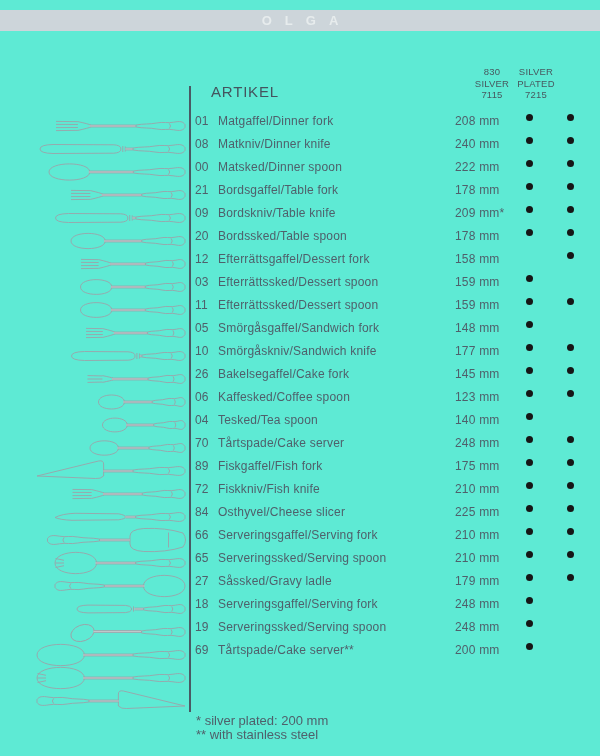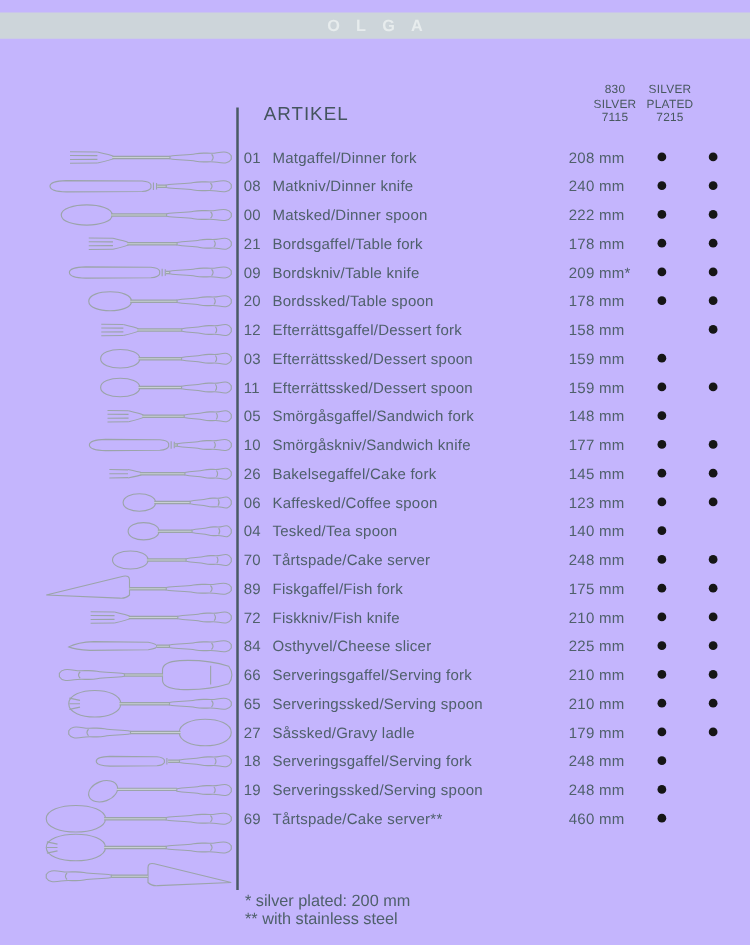--- a/index.html
+++ b/index.html
@@ -1,17 +1,17 @@
 <!DOCTYPE html>
 <html><head>
 <meta charset="utf-8">
 <style>
   html,body{margin:0;padding:0;background:#ffffff;}
   .page{
-    position:relative;width:600px;height:756px;background:#c4b5fd;overflow:hidden;
+    position:relative;width:600px;height:756px;background:#5eead4;overflow:hidden;
     font-family:"Liberation Sans", sans-serif;color:#4f606b;
   }
   .brand-bar{
     position:absolute;left:0;top:10px;width:600px;height:21px;background:#cdd5da;
     display:flex;align-items:center;justify-content:center;
   }
   .brand-title{
     font-size:13px;font-weight:bold;letter-spacing:13px;color:#e7eced;
     padding-left:13px; 
   }
@@ -25,21 +25,21 @@
     position:absolute;top:66px;width:60px;text-align:center;
     font-size:9.5px;line-height:11.5px;color:#48585f;letter-spacing:.2px;white-space:nowrap;
   }
   .colhead.c1{left:462px;}
   .colhead.c2{left:506px;}
   .colhead span{display:block;}
   #rows{
     position:absolute;left:195px;top:114px;width:400px;
   }
   .row{
-    height:23px;display:flex;align-items:center;font-size:12px;letter-spacing:.2px;color:#4f606b;
+    height:23px;display:flex;align-items:flex-start;font-size:12px;letter-spacing:.2px;color:#4f606b;
   }
   .cell-code{width:23px;flex:none;}
   .cell-name{flex:1;min-width:0;white-space:nowrap;}
   .cell-size{width:58px;flex:none;white-space:nowrap;}
   .cell-dot1{width:32px;flex:none;display:flex;justify-content:center;}
   .cell-dot2{width:50px;flex:none;display:flex;justify-content:center;}
   .dot{width:7px;height:7px;border-radius:50%;background:#161616;}
   .dot.off{visibility:hidden;}
   #illustrations{position:absolute;left:0;top:114px;}
   .footnotes{
@@ -785,21 +785,21 @@
           <span class="dot"></span>
         </span>
       <span class="cell-dot2">
           <span class="dot off"></span>
         </span>
     </div>
 
     <div class="row">
       <span class="cell-code">69</span>
       <span class="cell-name">Tårtspade/Cake server**</span>
-      <span class="cell-size">460 mm</span>
+      <span class="cell-size">200 mm</span>
       <span class="cell-dot1">
           <span class="dot"></span>
         </span>
       <span class="cell-dot2">
           <span class="dot off"></span>
         </span>
     </div>
   </div>
 
   <div class="footnotes">

